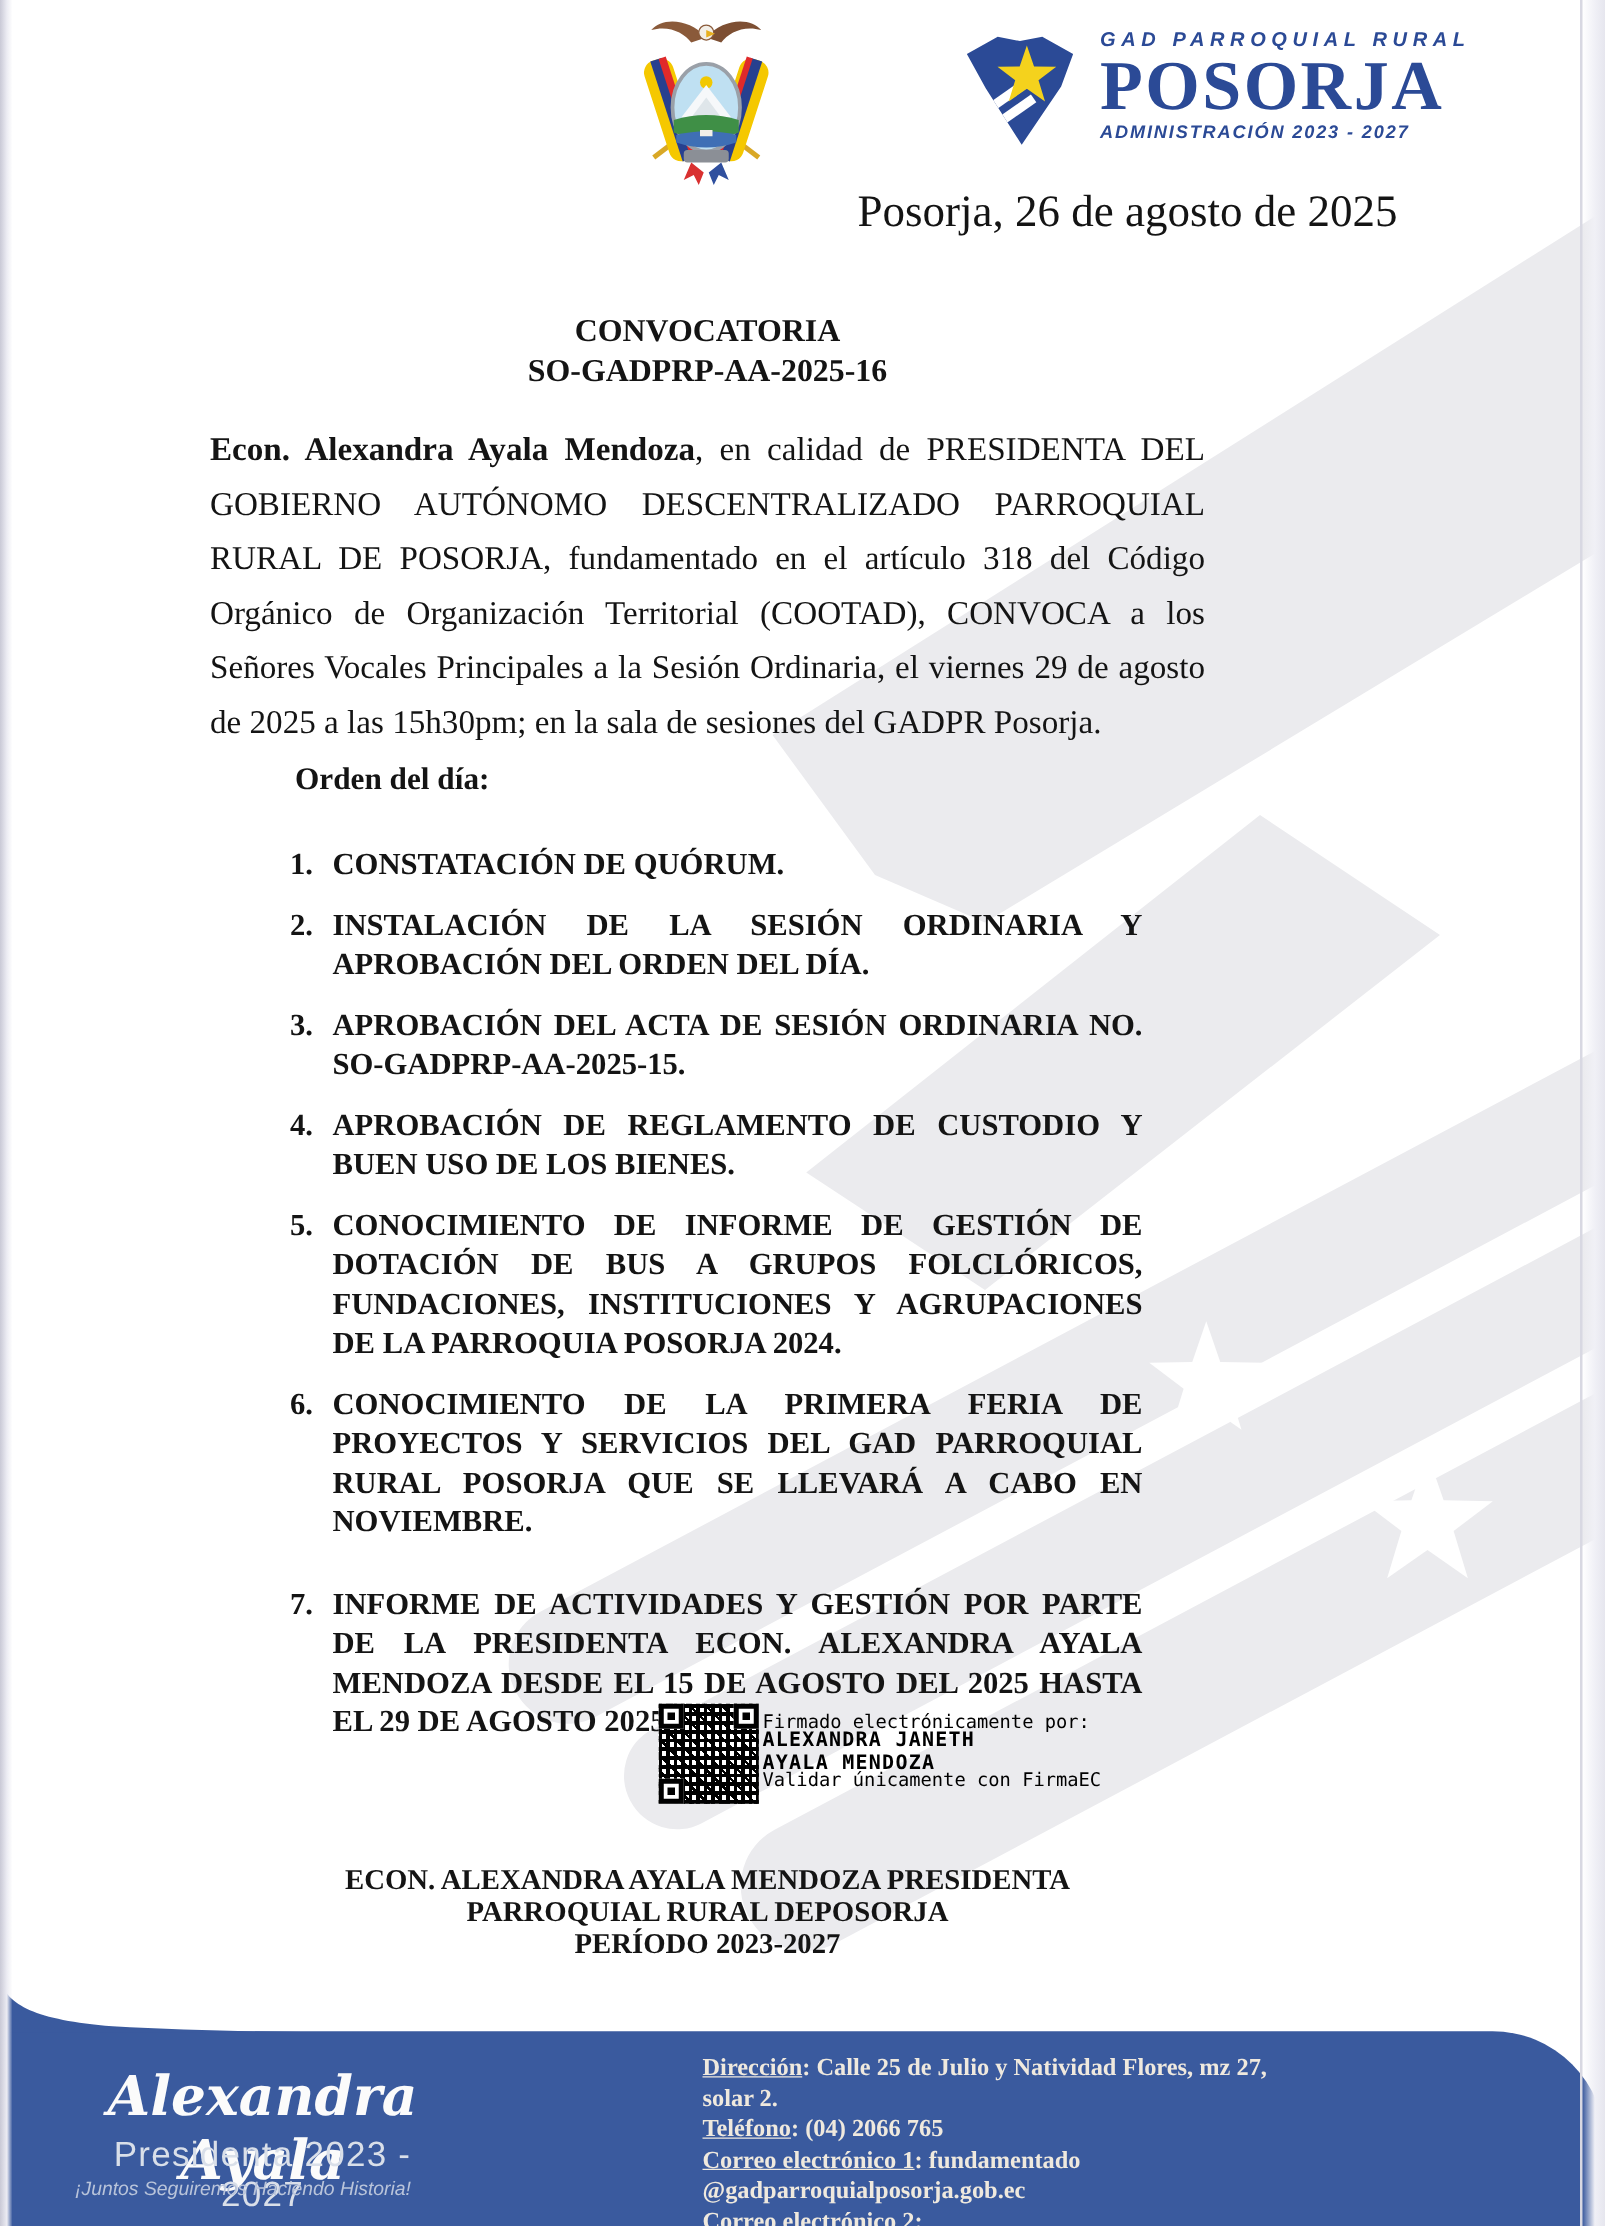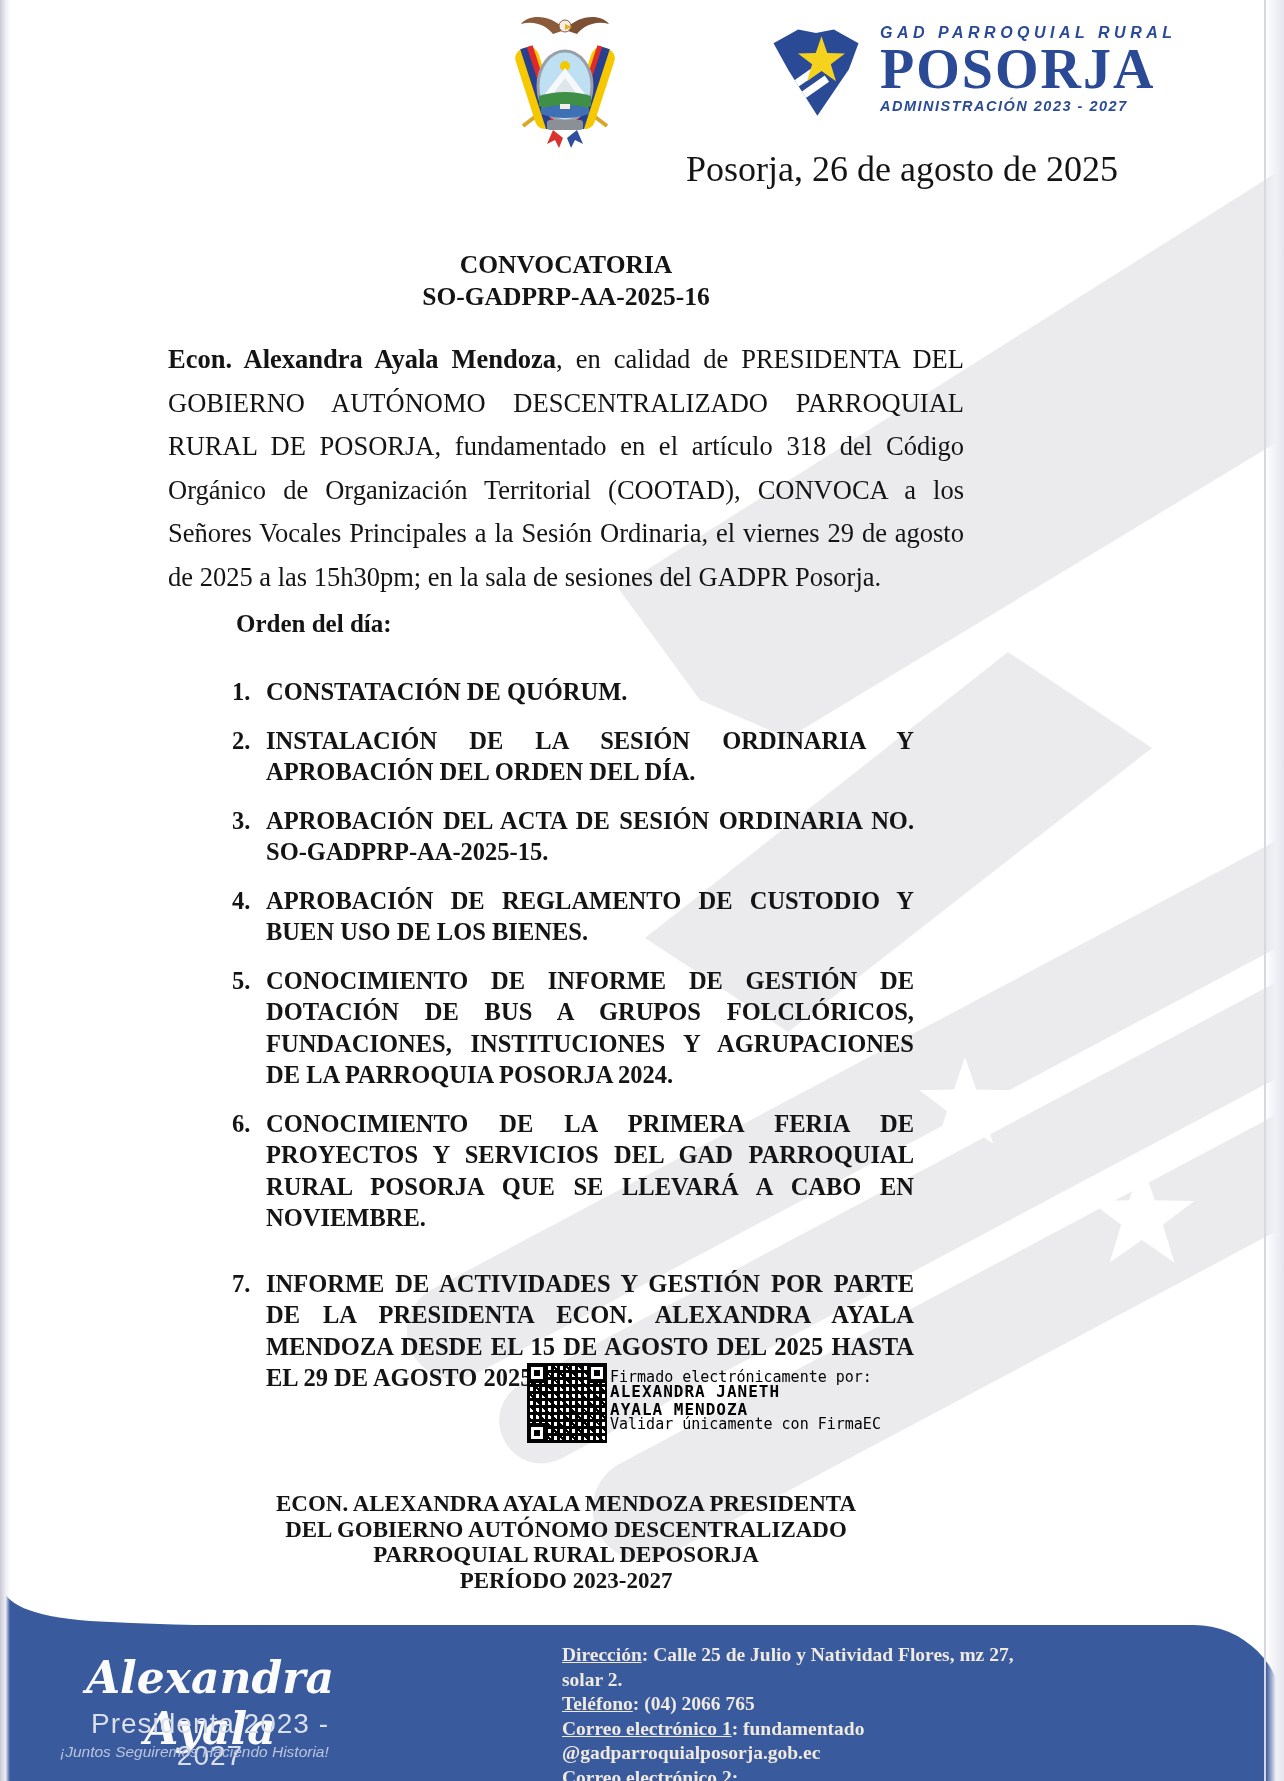--- a/index.html
+++ b/index.html
@@ -195,21 +195,20 @@
   </div>
   <div class="qrtext">
     <div class="qrsmall">Firmado electrónicamente por:</div>
     <div class="qrname">ALEXANDRA JANETH</div>
     <div class="qrname">AYALA MENDOZA</div>
     <div class="qrsmall">Validar únicamente con FirmaEC</div>
   </div>
 
   <div class="sigblock">
     <div>ECON. ALEXANDRA AYALA MENDOZA PRESIDENTA</div>
-    <div>DEL GOBIERNO AUTÓNOMO DESCENTRALIZADO</div>
     <div>PARROQUIAL RURAL DEPOSORJA</div>
     <div>PERÍODO 2023-2027</div>
   </div>
 
   <svg class="wave" width="300" height="42" viewBox="0 0 300 42">
     <path d="M0,0 C6,20 28,32 90,37 C160,41 240,42 300,42 L0,42 Z" fill="#3a5a9e"></path>
   </svg>
   <div class="band"></div>
 
   <div class="f-name">Alexandra Ayala</div>

